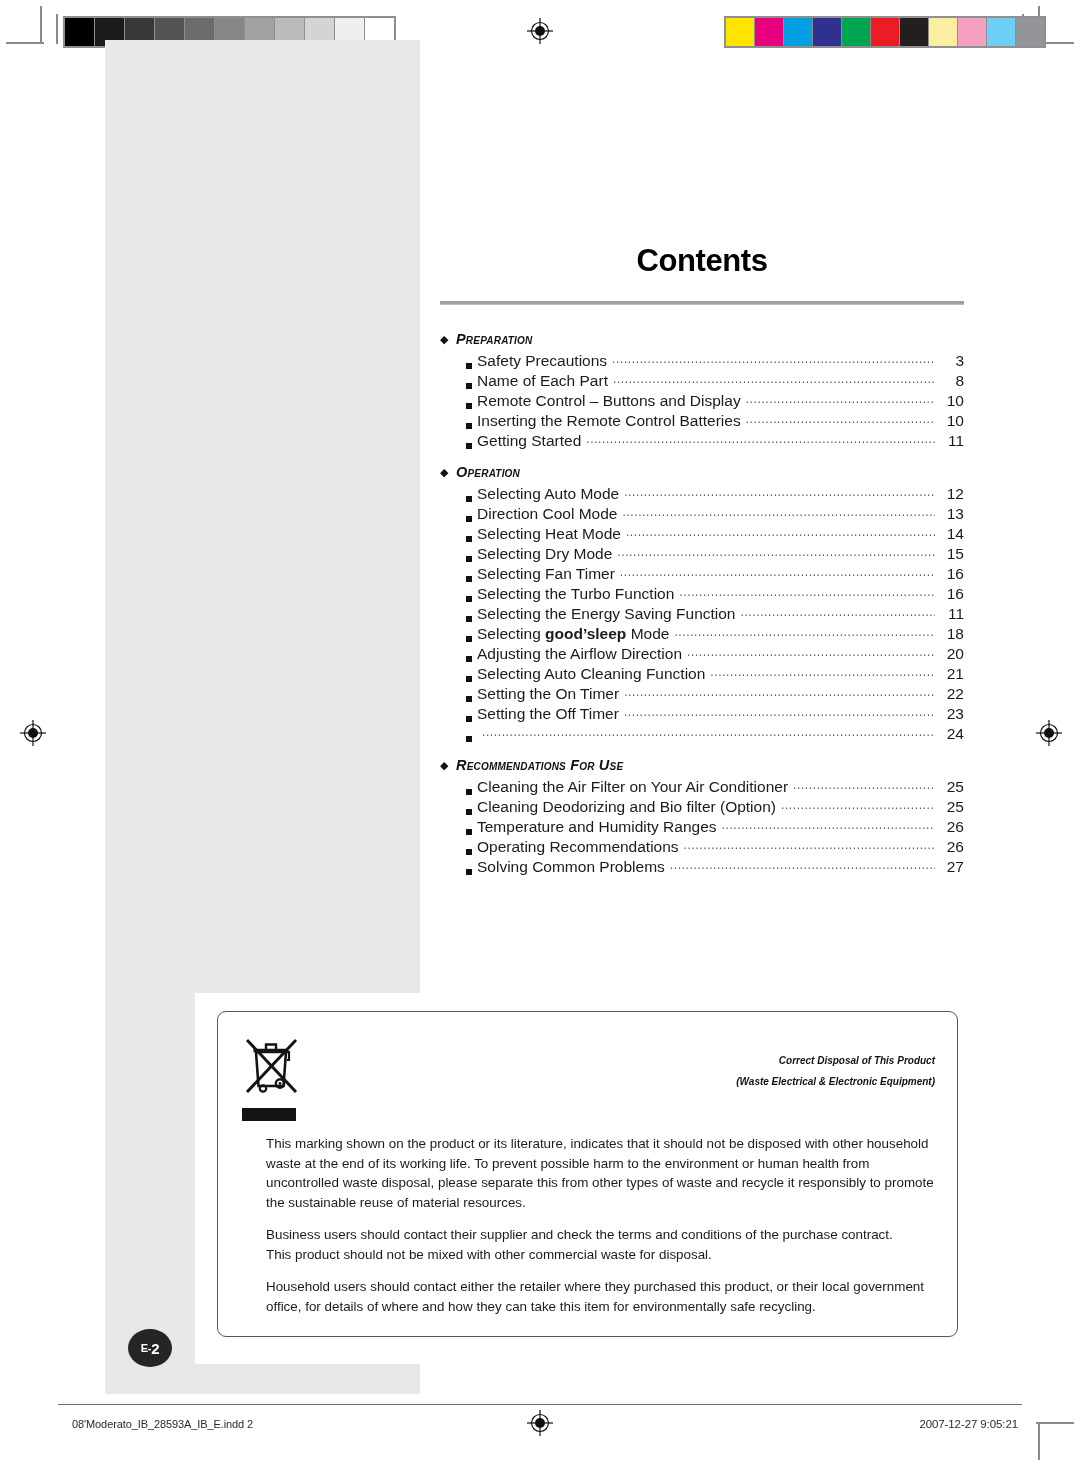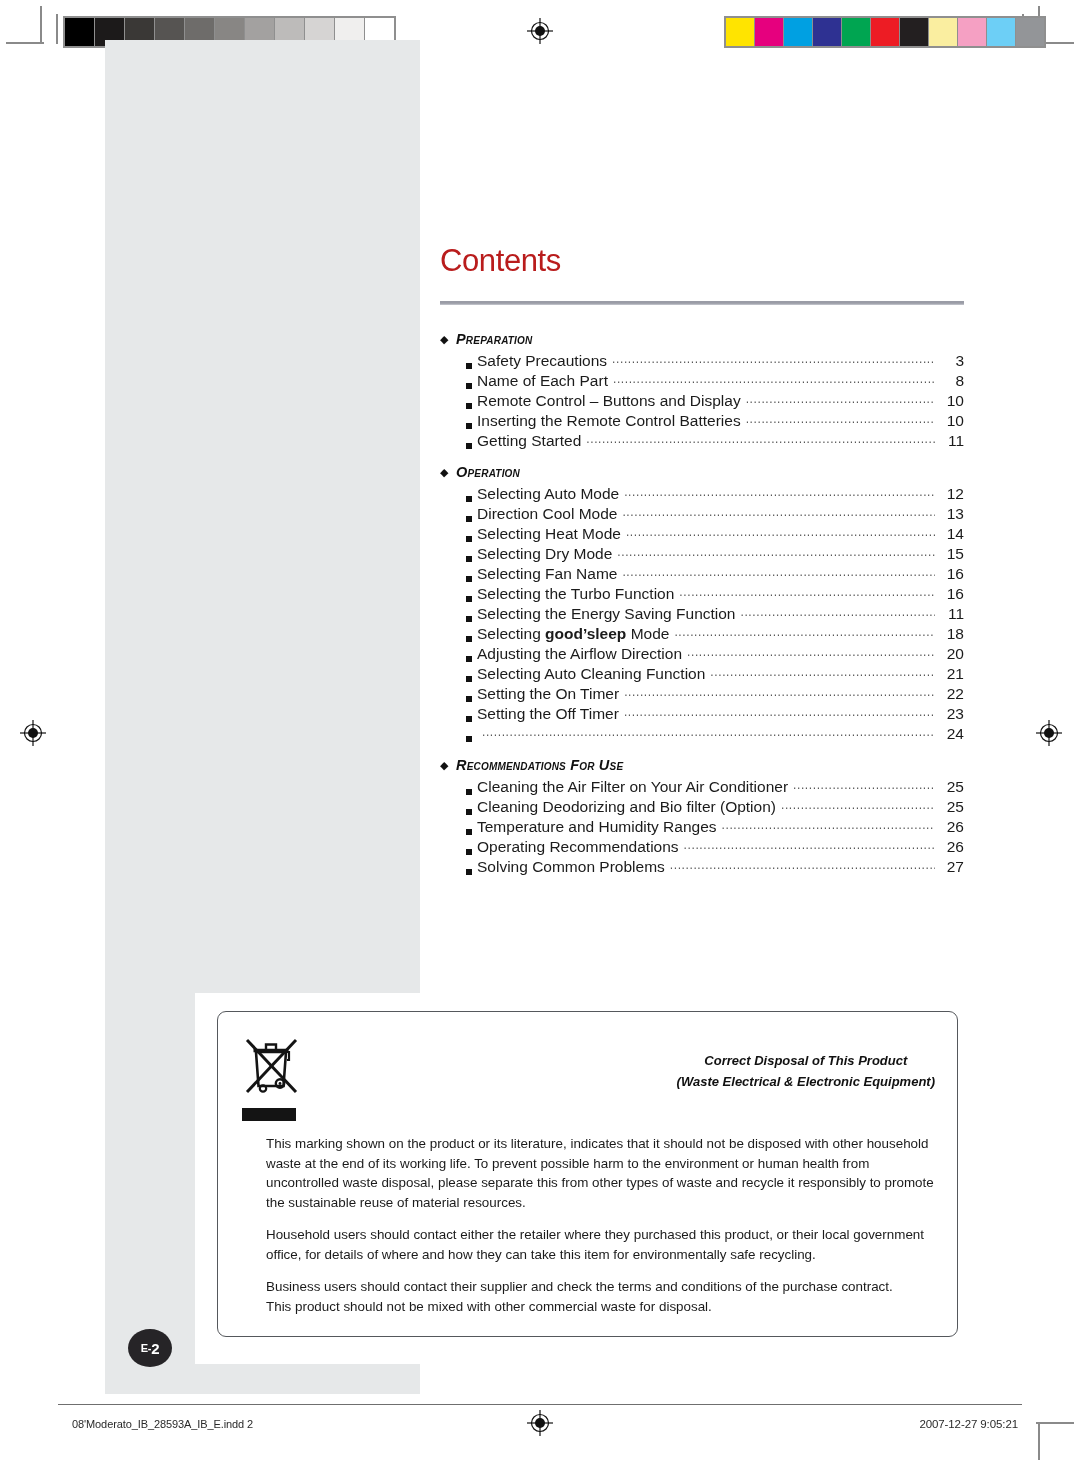--- a/index.html
+++ b/index.html
@@ -50,25 +50,25 @@
   }
 
   
   .contents-col {
     position: absolute;
     left: 440px;
     top: 243px;
     width: 524px;
   }
   .contents-title {
-    text-align: left;
+    text-align: center;
     font-size: 31px;
-    font-weight: normal;
+    font-weight: bold;
     letter-spacing: -0.4px;
-    color: #b91c1c;
+    color: #000000;
     margin: 0 0 22px 0;
   }
   .title-rule {
     height: 4px;
     background: linear-gradient(to bottom, #9a9ca6 0%, #9a9ca6 55%, #c9cbd2 100%);
     margin-bottom: 26px;
   }
 
   .toc-section { margin-bottom: 13px; }
   .toc-section:last-child { margin-bottom: 0; }
@@ -159,24 +159,24 @@
   }
   .weee-icon { width: 62px; flex: 0 0 auto; }
   .weee-bar {
     width: 54px;
     height: 13px;
     background: #141414;
     margin-top: 4px;
     margin-left: 2px;
   }
   .disposal-headings {
-    text-align: center;
+    text-align: right;
     font-style: italic;
     font-weight: bold;
-    font-size: 13px;
+    font-size: 10px;
     line-height: 21px;
     color: #111;
     padding-top: 20px;
   }
   .applicable-line {
     font-style: italic;
     font-weight: bold;
     font-size: 13px;
     color: #111;
     margin-top: 14px;
@@ -377,21 +377,21 @@
           <span class="toc-page">14</span>
         </div>
         <div class="toc-row">
           <span class="bullet-sq"></span>
           <span class="toc-label">Selecting Dry Mode</span>
           <span class="toc-dots">................................................................................................................................................................</span>
           <span class="toc-page">15</span>
         </div>
         <div class="toc-row">
           <span class="bullet-sq"></span>
-          <span class="toc-label">Selecting Fan Name</span>
+          <span class="toc-label">Selecting Fan Timer</span>
           <span class="toc-dots">................................................................................................................................................................</span>
           <span class="toc-page">16</span>
         </div>
         <div class="toc-row">
           <span class="bullet-sq"></span>
           <span class="toc-label">Selecting the Turbo Function</span>
           <span class="toc-dots">................................................................................................................................................................</span>
           <span class="toc-page">16</span>
         </div>
         <div class="toc-row">
@@ -496,23 +496,23 @@
           <line x1="56" y1="10" x2="7" y2="62" stroke="#141414" stroke-width="3"></line>
         </svg>
         <div class="weee-bar"></div>
       </div>
       <div class="disposal-headings">
         <div>Correct Disposal of This Product</div>
         <div>(Waste Electrical &amp; Electronic Equipment)</div>
       </div>
     </div>
     <div class="disposal-para">This marking shown on the product or its literature, indicates that it should not be disposed with other household waste at the end of its working life. To prevent possible harm to the environment or human health from uncontrolled waste disposal, please separate this from other types of waste and recycle it responsibly to promote the sustainable reuse of material resources.</div>
-    <div class="disposal-para">Household users should contact either the retailer where they purchased this product, or their local government office, for details of where and how they can take this item for environmentally safe recycling.</div>
     <div class="disposal-para" style="white-space:pre-line;">Business users should contact their supplier and check the terms and conditions of the purchase contract.
 This product should not be mixed with other commercial waste for disposal.</div>
+    <div class="disposal-para">Household users should contact either the retailer where they purchased this product, or their local government office, for details of where and how they can take this item for environmentally safe recycling.</div>
   </div>
 </div>
 
 <div class="page-badge">
   <span class="e-small">E-</span>
     <span id="pg-num">2</span>
 </div>
 
 <div class="footer-rule"></div>
 <div class="footer-left">08'Moderato_IB_28593A_IB_E.indd   2</div>

